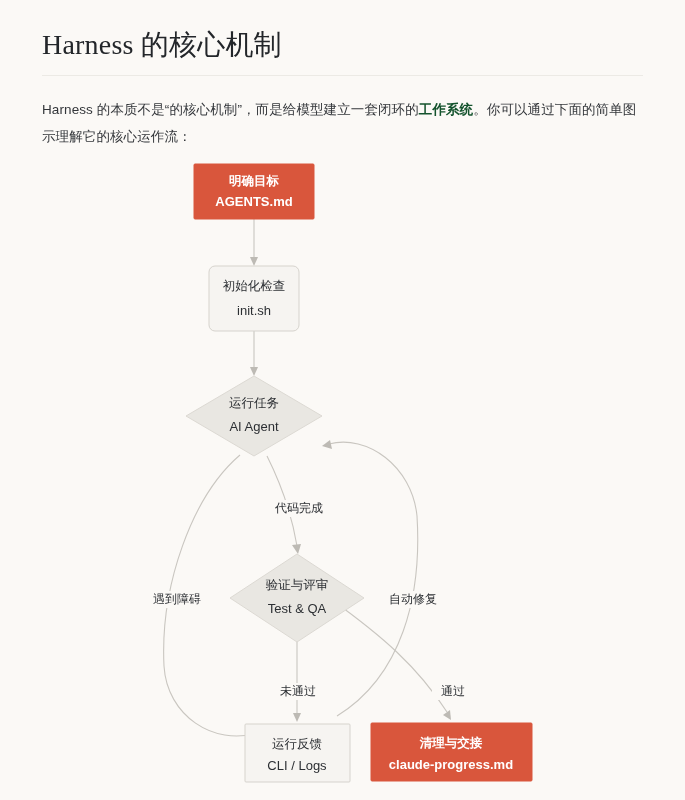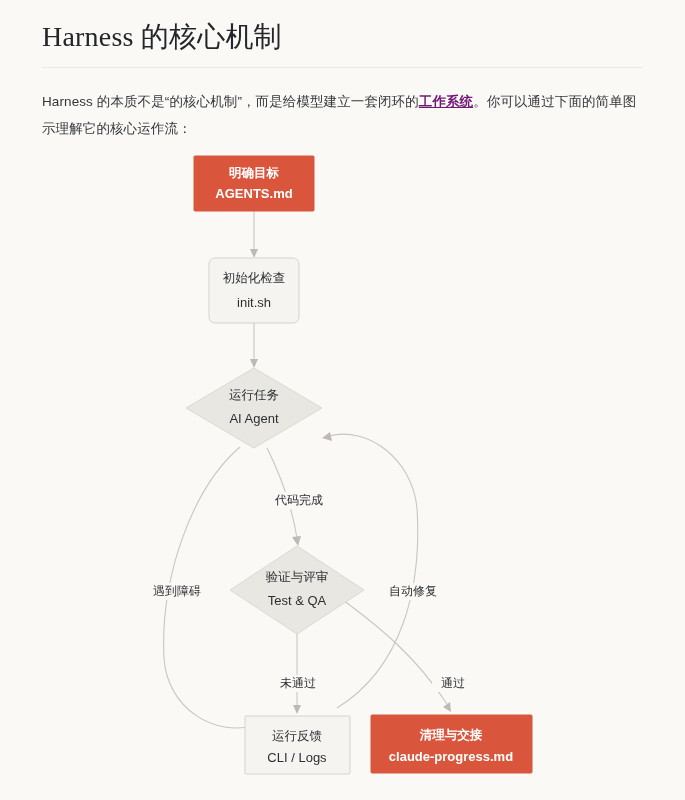--- a/index.html
+++ b/index.html
@@ -12,21 +12,21 @@
     background: #fbf9f6;
     font-family: "Liberation Sans", sans-serif;
     color: #2b2b2b;
     overflow: hidden;
   }
   .page {
     position: relative;
     width: 685px;
     height: 670px;
     box-sizing: border-box;
-    padding: 4px 42px;
+    padding: 12px 42px;
   }
   .page-title {
     font-family: "Liberation Serif", serif;
     font-size: 28px;
     font-weight: 400;
     color: #23262a;
     margin: 0;
     padding-top: 14px;
     letter-spacing: 0.2px;
     line-height: 1.35;
@@ -42,22 +42,21 @@
     margin: 0;
     padding-top: 20px;
     font-size: 13.5px;
     line-height: 2.0;
     color: #33363a;
     letter-spacing: 0.1px;
     max-width: 612px;
   }
   .intro b {
     font-weight: bold;
-    color: #701a75;
-    text-decoration: underline;
+    color: #14532d;
   }
   .diagram-wrap {
     position: relative;
     width: 601px;
     height: 660px;
     margin: 6px 0 0 0;
   }
   svg.flow {
     display: block;
     width: 601px;

